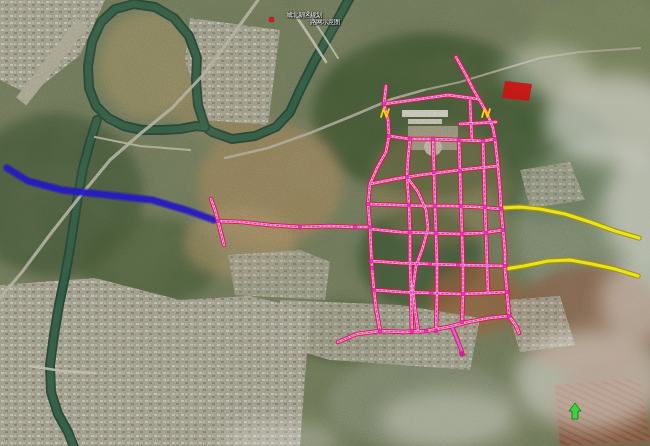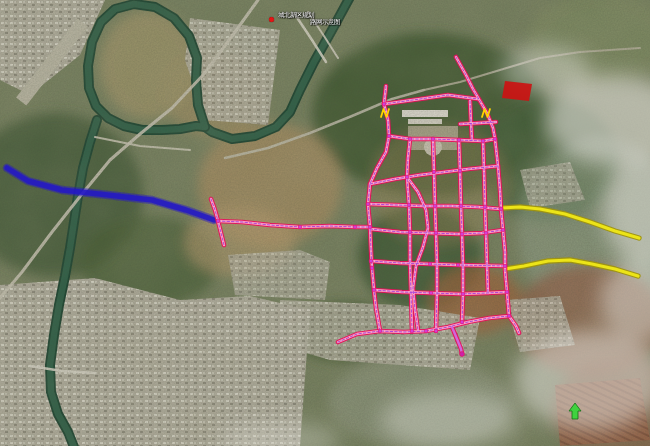--- a/index.html
+++ b/index.html
@@ -3,21 +3,21 @@
 <meta charset="utf-8">
 <style>
   html,body{margin:0;padding:0;background:#1b1b1b;}
   .stage{position:relative;width:650px;height:446px;overflow:hidden;
          font-family:"DejaVu Sans", sans-serif;background:#76805f;}
   svg{position:absolute;left:0;top:0;display:block;}
   .place-label{position:absolute;left:266px;top:11px;width:70px;pointer-events:auto;}
   .place-label .dot{position:absolute;left:3px;top:6px;width:5px;height:5px;border-radius:50%;
                     box-shadow:0 0 1px #400;}
   .place-label .l1,.place-label .l2{
-      position:absolute;left:12px;white-space:nowrap;color:#fff;font-size:6.5px;line-height:7px;
+      position:absolute;left:20px;white-space:nowrap;color:#fff;font-size:6.5px;line-height:7px;
       letter-spacing:-0.5px;text-shadow:0 0 1px #000,0 0 2px #000,1px 1px 1px #000;
       filter:blur(0.4px);}
   .place-label .l1{top:1px;}
   .place-label .l2{top:8px;left:10px;}
 </style>
 </head>
 <body>
 
 <div class="stage">
   <svg id="map" width="650" height="446" viewBox="0 0 650 446">

